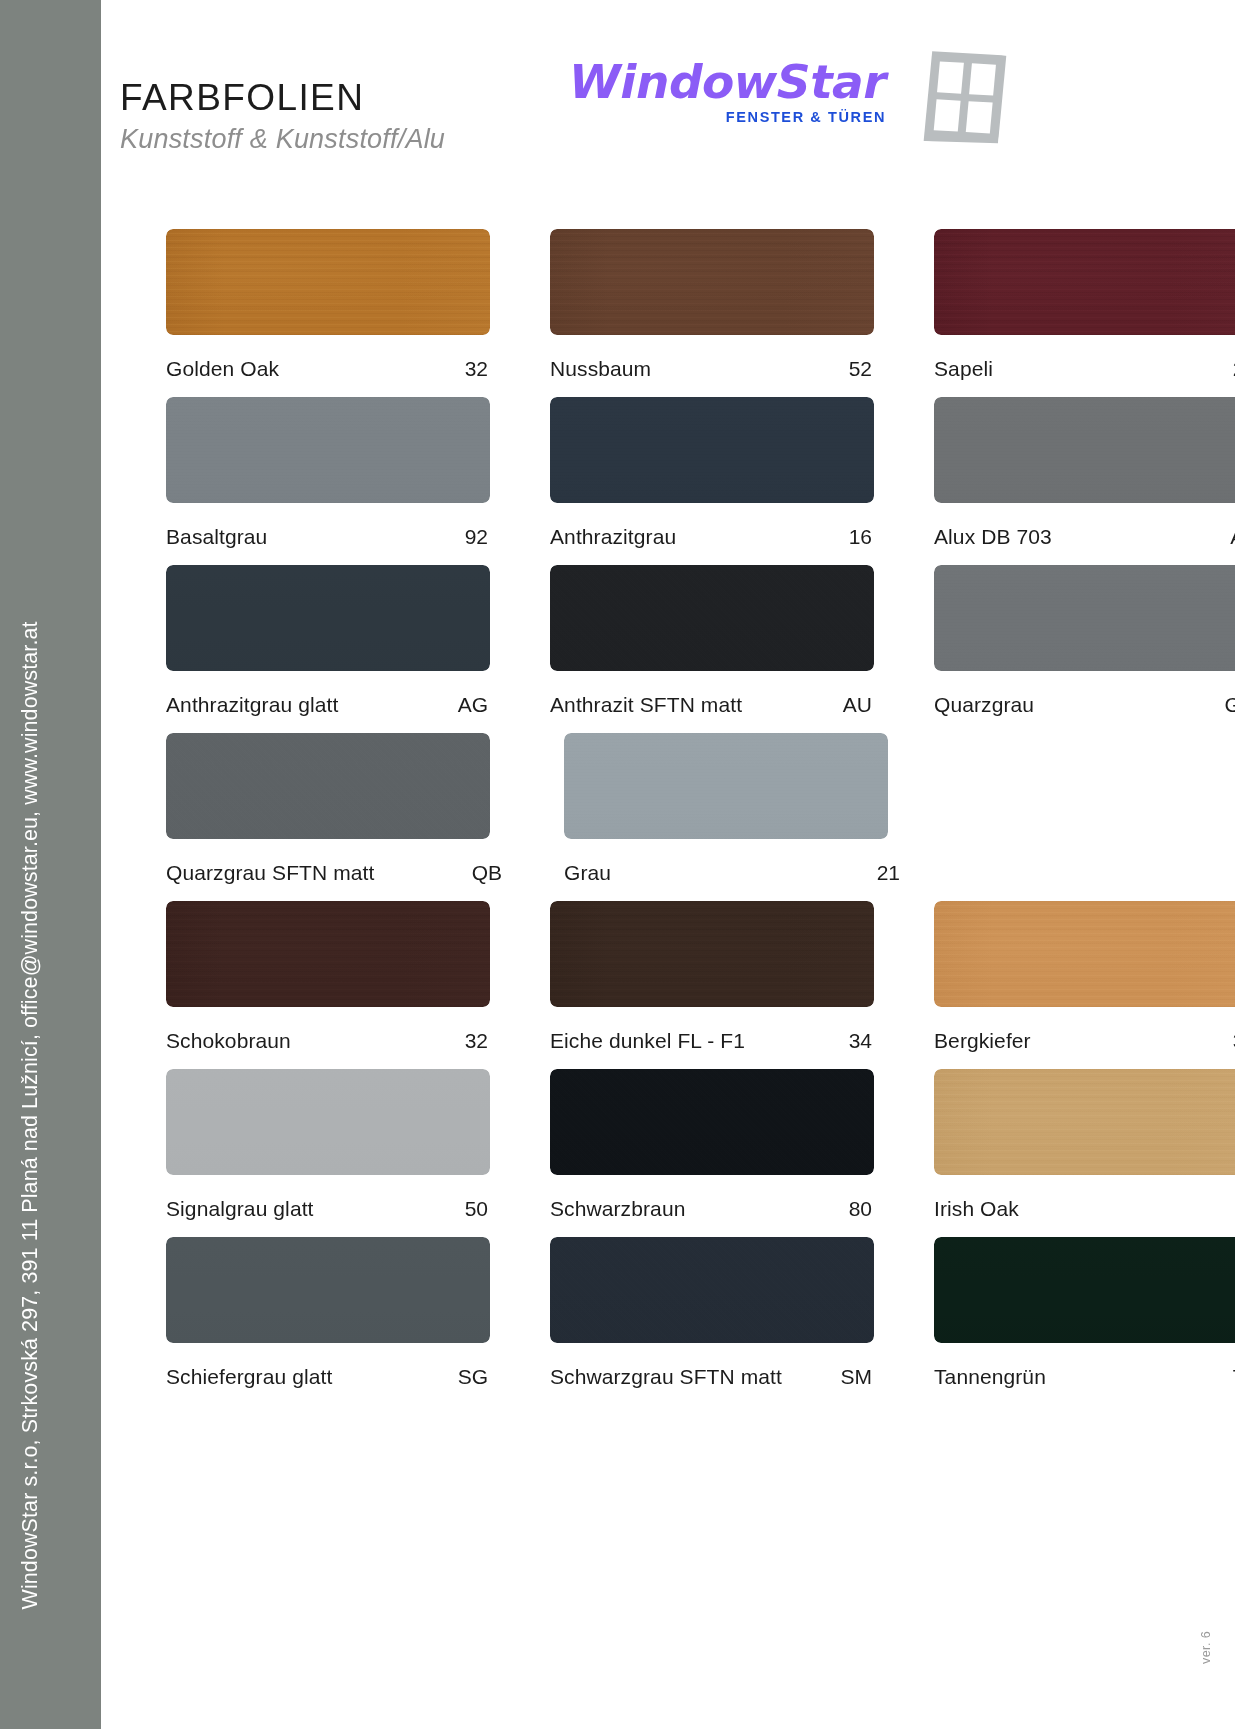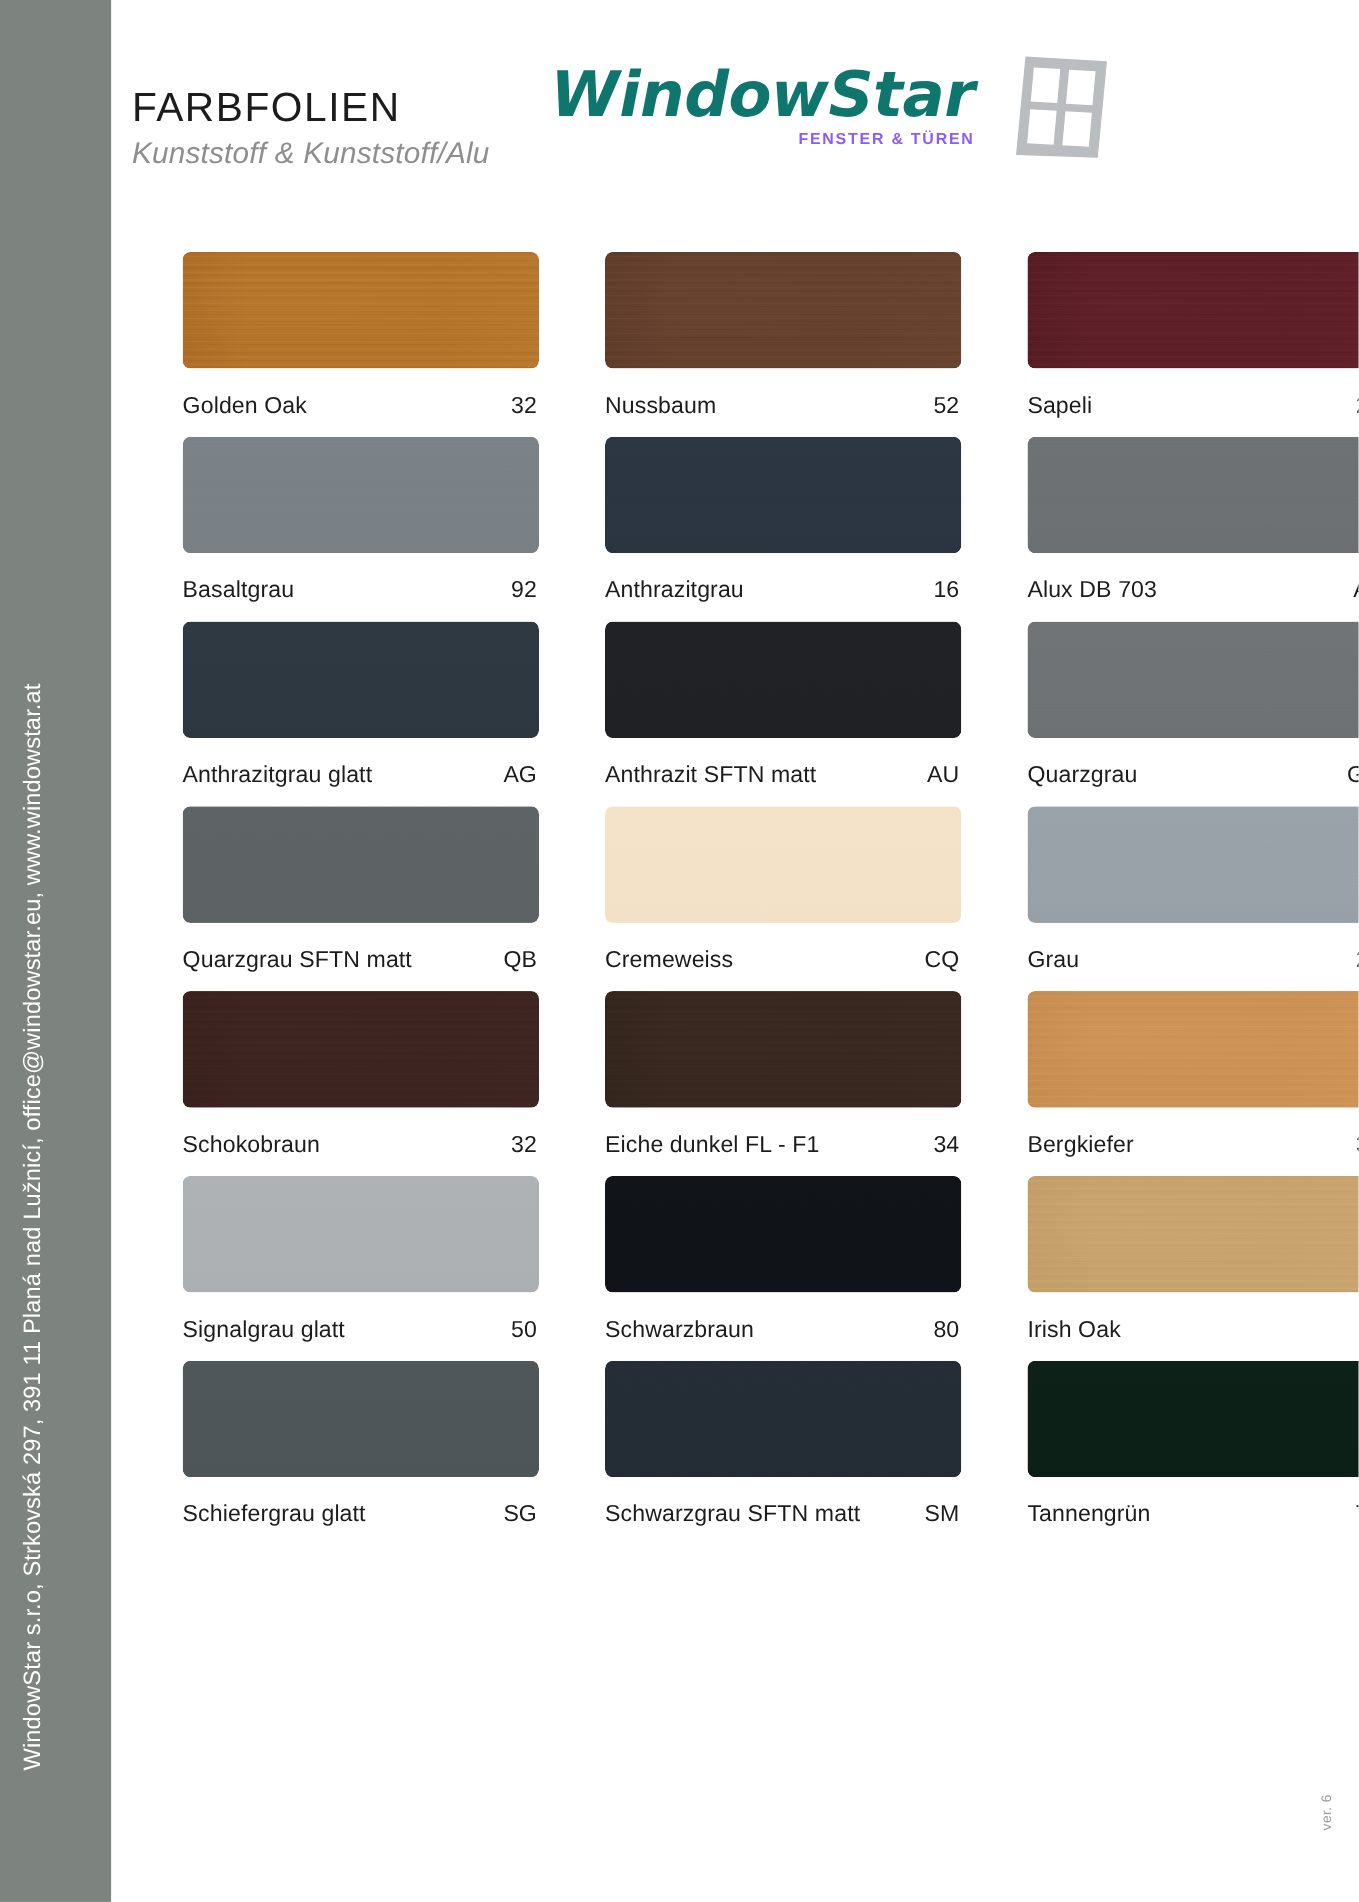--- a/index.html
+++ b/index.html
@@ -87,33 +87,33 @@
   
   .logo {
     position: absolute;
     right: 136px;
     top: 58px;
     text-align: right;
   }
 
   .logo-word {
     font-family: "DejaVu Sans", sans-serif;
-    font-size: 57px;
+    font-size: 47px;
     font-weight: 700;
     font-style: italic;
-    color: #0f766e;
+    color: #8b5cf6;
     letter-spacing: -0.5px;
     line-height: 1;
     white-space: nowrap;
   }
 
   .logo-tag {
     font-size: 14.5px;
     font-weight: 700;
-    color: #8b5cf6;
+    color: #1d4ed8;
     letter-spacing: 1.6px;
     margin-top: 4px;
     white-space: nowrap;
   }
 
   .logo-window {
     position: absolute;
     right: 18px;
     top: 50px;
     width: 82px;
@@ -321,29 +321,20 @@
           <div class="swatch">
             <div class="grain" style="background: repeating-linear-gradient(45deg, rgba(104, 109, 112, 0.05) 0px, rgba(104, 109, 112, 0.05) 1px, transparent 1px, transparent 2px), linear-gradient(rgba(104, 109, 112, 0.07) 0%, transparent 45%, rgba(83, 88, 91, 0.08) 100%), linear-gradient(rgb(93, 98, 101), rgb(93, 98, 101));"></div>
           </div>
           <div class="caption">
             <span class="cap-name">Quarzgrau SFTN matt</span>
             <span class="cap-code">QB</span>
           </div>
         </div>
         <div class="cell">
           <div class="swatch">
-            <div class="grain" style="background: linear-gradient(rgba(248, 236, 217, 0.1) 0%, transparent 40%, transparent 68%, rgba(234, 213, 180, 0.09) 100%), linear-gradient(rgb(243, 226, 199), rgb(243, 226, 199));"></div>
-          </div>
-          <div class="caption">
-            <span class="cap-name">Cremeweiss</span>
-            <span class="cap-code">CQ</span>
-          </div>
-        </div>
-        <div class="cell">
-          <div class="swatch">
             <div class="grain" style="background: repeating-linear-gradient(0deg, rgba(139, 149, 156, 0.08) 0px, rgba(139, 149, 156, 0.08) 1px, transparent 1px, transparent 3px), linear-gradient(rgba(165, 174, 180, 0.133) 0%, transparent 35%, transparent 70%, rgba(139, 149, 156, 0.12) 100%), linear-gradient(rgb(152, 162, 168), rgb(152, 162, 168));"></div>
           </div>
           <div class="caption">
             <span class="cap-name">Grau</span>
             <span class="cap-code">21</span>
           </div>
         </div>
       </div>
       <div class="row">
         <div class="cell">

